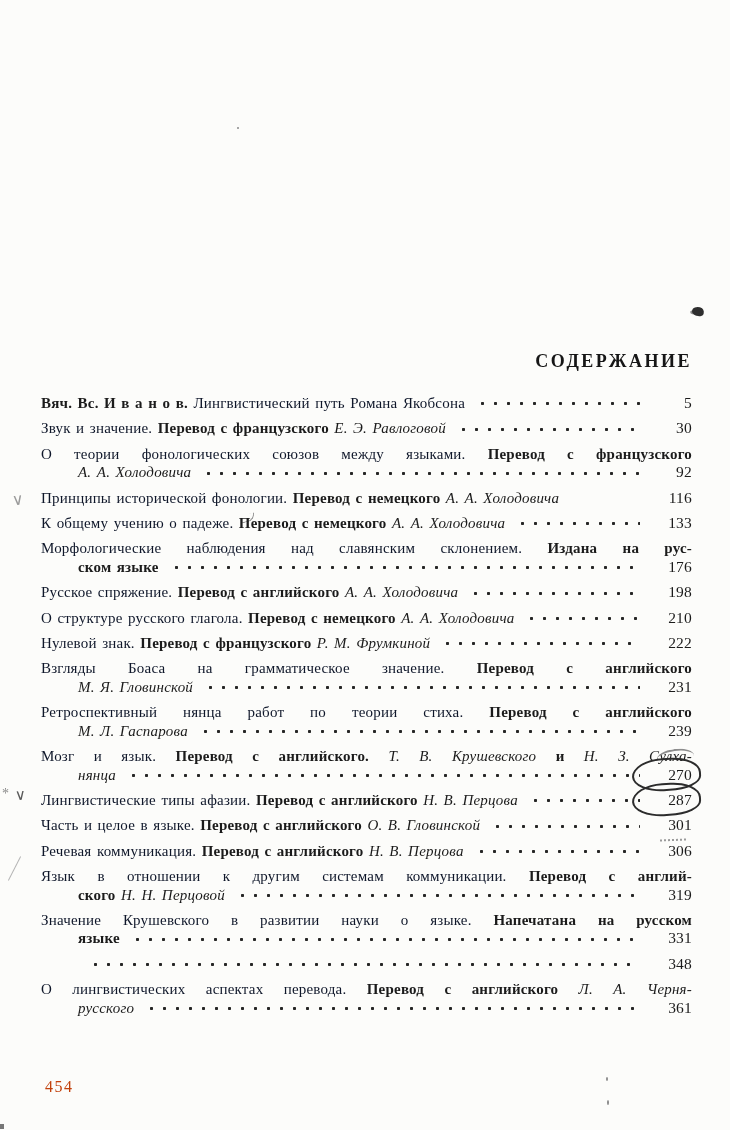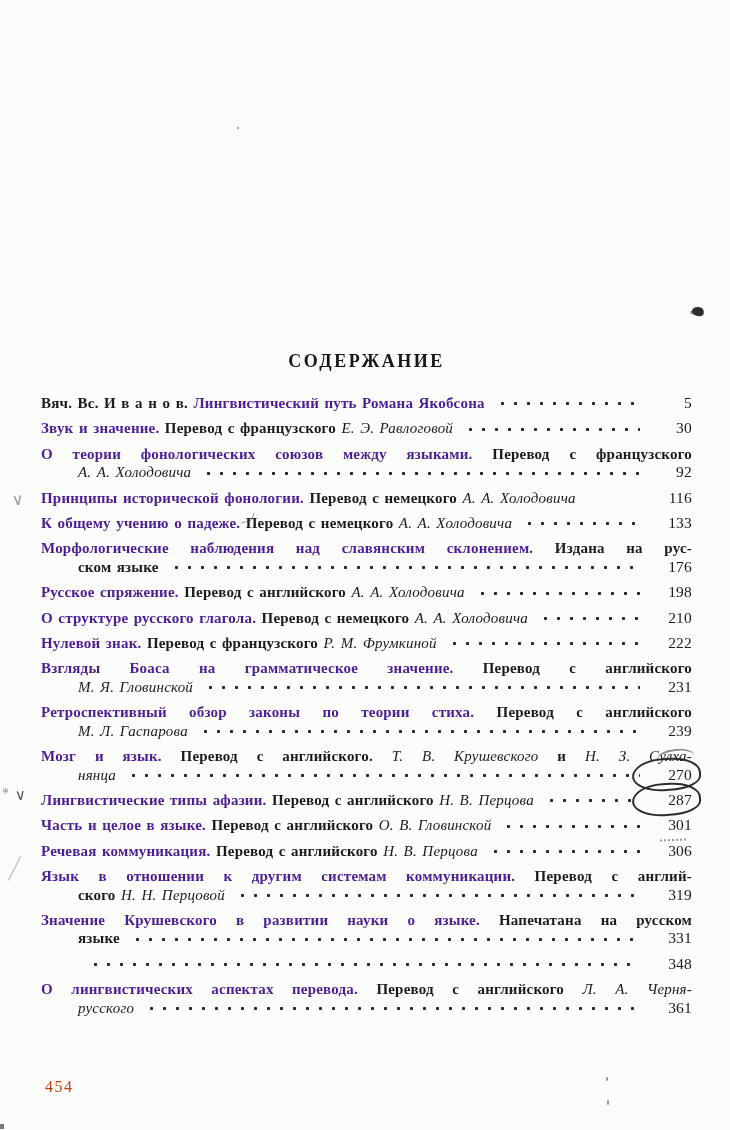--- a/index.html
+++ b/index.html
@@ -10,32 +10,32 @@
     overflow:hidden;
     font-family:"Liberation Serif","DejaVu Serif",serif;
     color:#1b1b1b;
   }
   .toc-wrap {
     position:absolute; left:41px; top:352px; width:651px;
     font-size:15px; line-height:18.4px;
     word-spacing:1.5px; letter-spacing:0.2px;
   }
   .title {
-    text-align:center; font-weight:bold; font-size:18px;
+    text-align:right; font-weight:bold; font-size:18px;
     letter-spacing:2.5px; line-height:18px; margin-bottom:24px;
     color:#161616;
   }
   .toc-entry { margin-bottom:7px; }
   .toc-line.full {
     text-align:justify; text-align-last:justify;
   }
   .toc-line.last { display:flex; align-items:baseline; }
   .toc-line.cont { padding-left:37px; }
   .line-text { flex:0 1 auto; white-space:nowrap; }
-  .seg.b { font-weight:bold; color:#4c1d95; }
+  .seg.b { font-weight:normal; color:#0f172a; }
   .seg.i { font-style:italic; }
   .seg.r { font-weight:bold;margin-top:31px; }
   .leader {
     flex:1 1 auto; min-width:14px; align-self:flex-end;
     height:13px; margin:0 6px 0 9px;
     background-image:radial-gradient(circle,#262626 1.35px,transparent 1.75px);
     background-size:13px 13px; background-repeat:repeat-x;
     background-position:left 2px bottom 2px;
   }
   .leader.no-dots { background:none; }
@@ -186,21 +186,21 @@
         </div>
         <div class="toc-entry">
           <div class="toc-line full"><span class="seg b">Взгляды Боаса на грамматическое значение. </span><span class="seg r">Перевод с английского</span></div>
           <div class="toc-line last cont">
             <span class="line-text"><span class="seg i">М. Я. Гловинской</span></span>
             <span class="leader"></span>
             <span class="pn">231</span>
           </div>
         </div>
         <div class="toc-entry">
-          <div class="toc-line full"><span class="seg b">Ретроспективный обзор законы по теории стиха. </span><span class="seg r">Перевод с английского</span></div>
+          <div class="toc-line full"><span class="seg b">Ретроспективный нянца работ по теории стиха. </span><span class="seg r">Перевод с английского</span></div>
           <div class="toc-line last cont">
             <span class="line-text"><span class="seg i">М. Л. Гаспарова</span></span>
             <span class="leader"></span>
             <span class="pn">239</span>
           </div>
         </div>
         <div class="toc-entry">
           <div class="toc-line full"><span class="seg b">Мозг и язык. </span><span class="seg r">Перевод с английского. </span><span class="seg i">Т. В. Крушевского</span><span class="seg r"> и </span><span class="seg i">Н. З. Сулха-</span></div>
           <div class="toc-line last cont">
             <span class="line-text"><span class="seg i">нянца</span></span>

